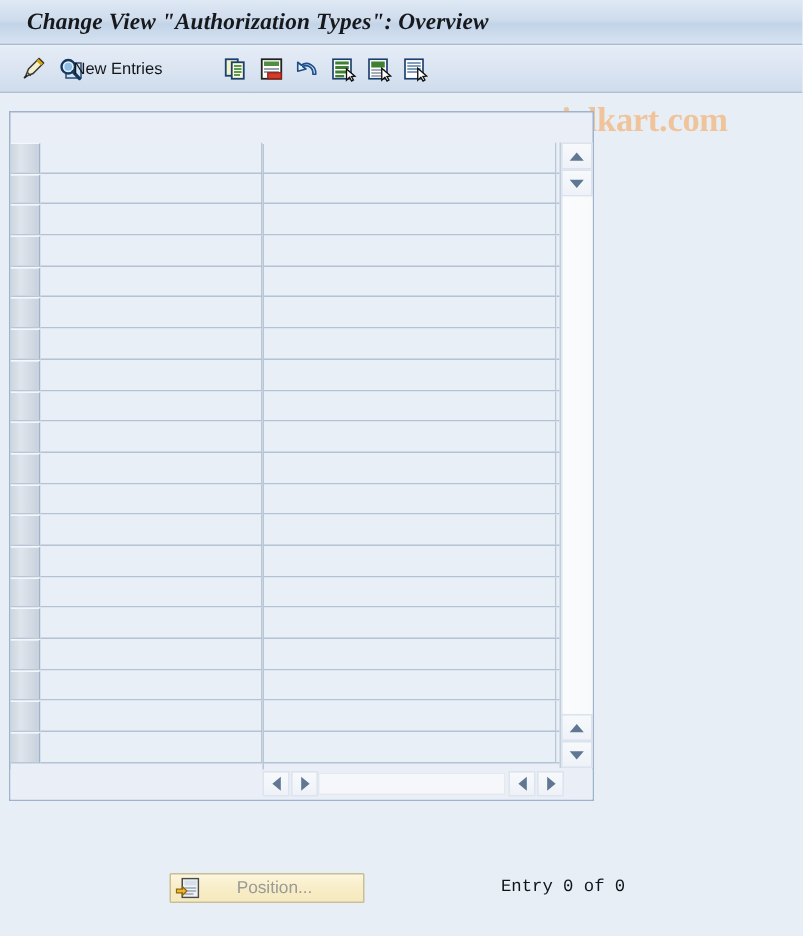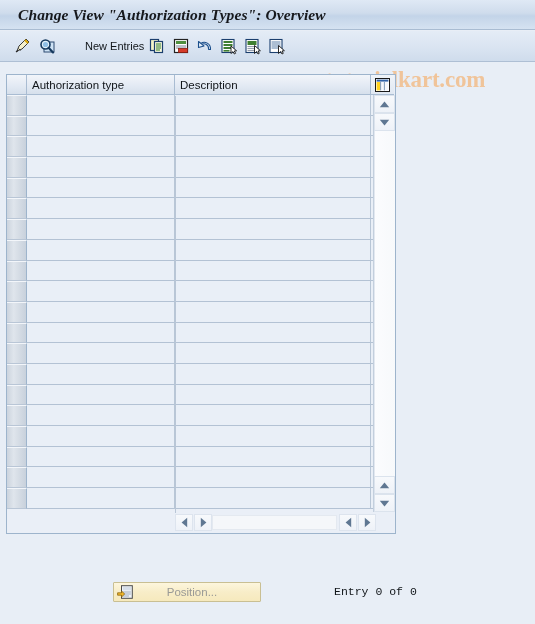--- a/index.html
+++ b/index.html
@@ -208,21 +208,21 @@
     position: absolute;
     left: 168px; top: -417px;
     width: 1px; height: 417px;
     background: #b9c6d6;
   }
 
   
   #position-button {
     position: absolute;
     left: 113px; top: 582px;
-    width: 148px; height: 20px;
+    width: 130px; height: 20px;
     background: linear-gradient(to bottom, #fdf6dd 0%, #f8edc8 50%, #f6e9bd 100%);
     border: 1px solid #c9bf93;
     box-sizing: border-box;
     display: flex;
     align-items: center;
     border-radius: 1px;
   }
   #position-button .pb-icon {
     width: 18px; height: 16px;
     margin-left: 2px;
@@ -265,21 +265,21 @@
 
   <div class="tb-item tb-icon" style="left:36px;">
     <svg width="18" height="18" viewBox="0 0 18 18">
       <rect x="6" y="5" width="10" height="10" fill="#cfe3f5" stroke="#2c4a70" stroke-width="1"></rect>
       <circle cx="7.5" cy="7.5" r="4.5" fill="#dff0fb" stroke="#15395e" stroke-width="1.6"></circle>
       <circle cx="7.5" cy="7.5" r="2.6" fill="#8fbfe6" stroke="none"></circle>
       <path d="M10.6 10.8 L15 15.4" stroke="#15395e" stroke-width="2.2" stroke-linecap="round"></path>
     </svg>
   </div>
 
-  <div class="tb-item" style="left:46px;margin-left:36px;">
+  <div class="tb-item" style="left:46px;">
     <span class="tb-label">New Entries</span>
   </div>
 
   <div class="tb-item tb-icon" style="left:146px;">
     <svg width="18" height="18" viewBox="0 0 18 18">
       <rect x="2.5" y="2.5" width="8" height="11" fill="#f4f3c8" stroke="#1b3f6e" stroke-width="1.2"></rect>
       <rect x="6.5" y="4.5" width="8" height="11" fill="#fbfadd" stroke="#1b3f6e" stroke-width="1.2"></rect>
       <path d="M8 7 H13 M8 9 H13 M8 11 H13 M8 13 H12" stroke="#2a7a2a" stroke-width="1"></path>
     </svg>
   </div>
@@ -325,35 +325,20 @@
       <path d="M3.5 5 H12.5 M3.5 7 H12.5 M3.5 9 H12.5 M3.5 11 H10" stroke="#5b7fa8" stroke-width="1"></path>
       <path d="M10.5 8.5 L10.5 16.5 L12.6 14.5 L14 17 L15.3 16.3 L14 14 L16.4 13.7 Z" fill="#ffffff" stroke="#111111" stroke-width="0.9"></path>
     </svg>
   </div>
 
   <div id="watermark">www.tutorialkart.com</div>
 </div>
 
 <div id="table-panel">
 
-  <div id="thead">
-    <div class="th sel-col"></div>
-    <div class="th c0">Authorization type</div>
-    <div class="th c1">Description</div>
-    <div class="th cfg">
-      <svg width="15" height="14" viewBox="0 0 15 14">
-        <rect x="0.5" y="0.5" width="14" height="13" fill="#ffffff" stroke="#1a1a1a" stroke-width="1"></rect>
-        <rect x="1.6" y="1.6" width="11.8" height="2" fill="#3163a8"></rect>
-        <rect x="1.6" y="4" width="3.6" height="8.4" fill="#ffd21f"></rect>
-        <rect x="5.8" y="4" width="3.3" height="8.4" fill="#f4f7fb"></rect>
-        <rect x="9.7" y="4" width="3.7" height="8.4" fill="#f4f7fb"></rect>
-        <path d="M5.6 4 V12.4 M9.4 4 V12.4" stroke="#5d7fa8" stroke-width="0.8"></path>
-      </svg>
-    </div>
-  </div>
 
   <div id="tbody-wrap">
       <div class="trow">
         <div class="cell-sel"></div>
         <div class="cell c0"></div>
         <div class="cell c1"></div>
         <div class="cell pad"></div>
       </div>
       <div class="trow">
         <div class="cell-sel"></div>

